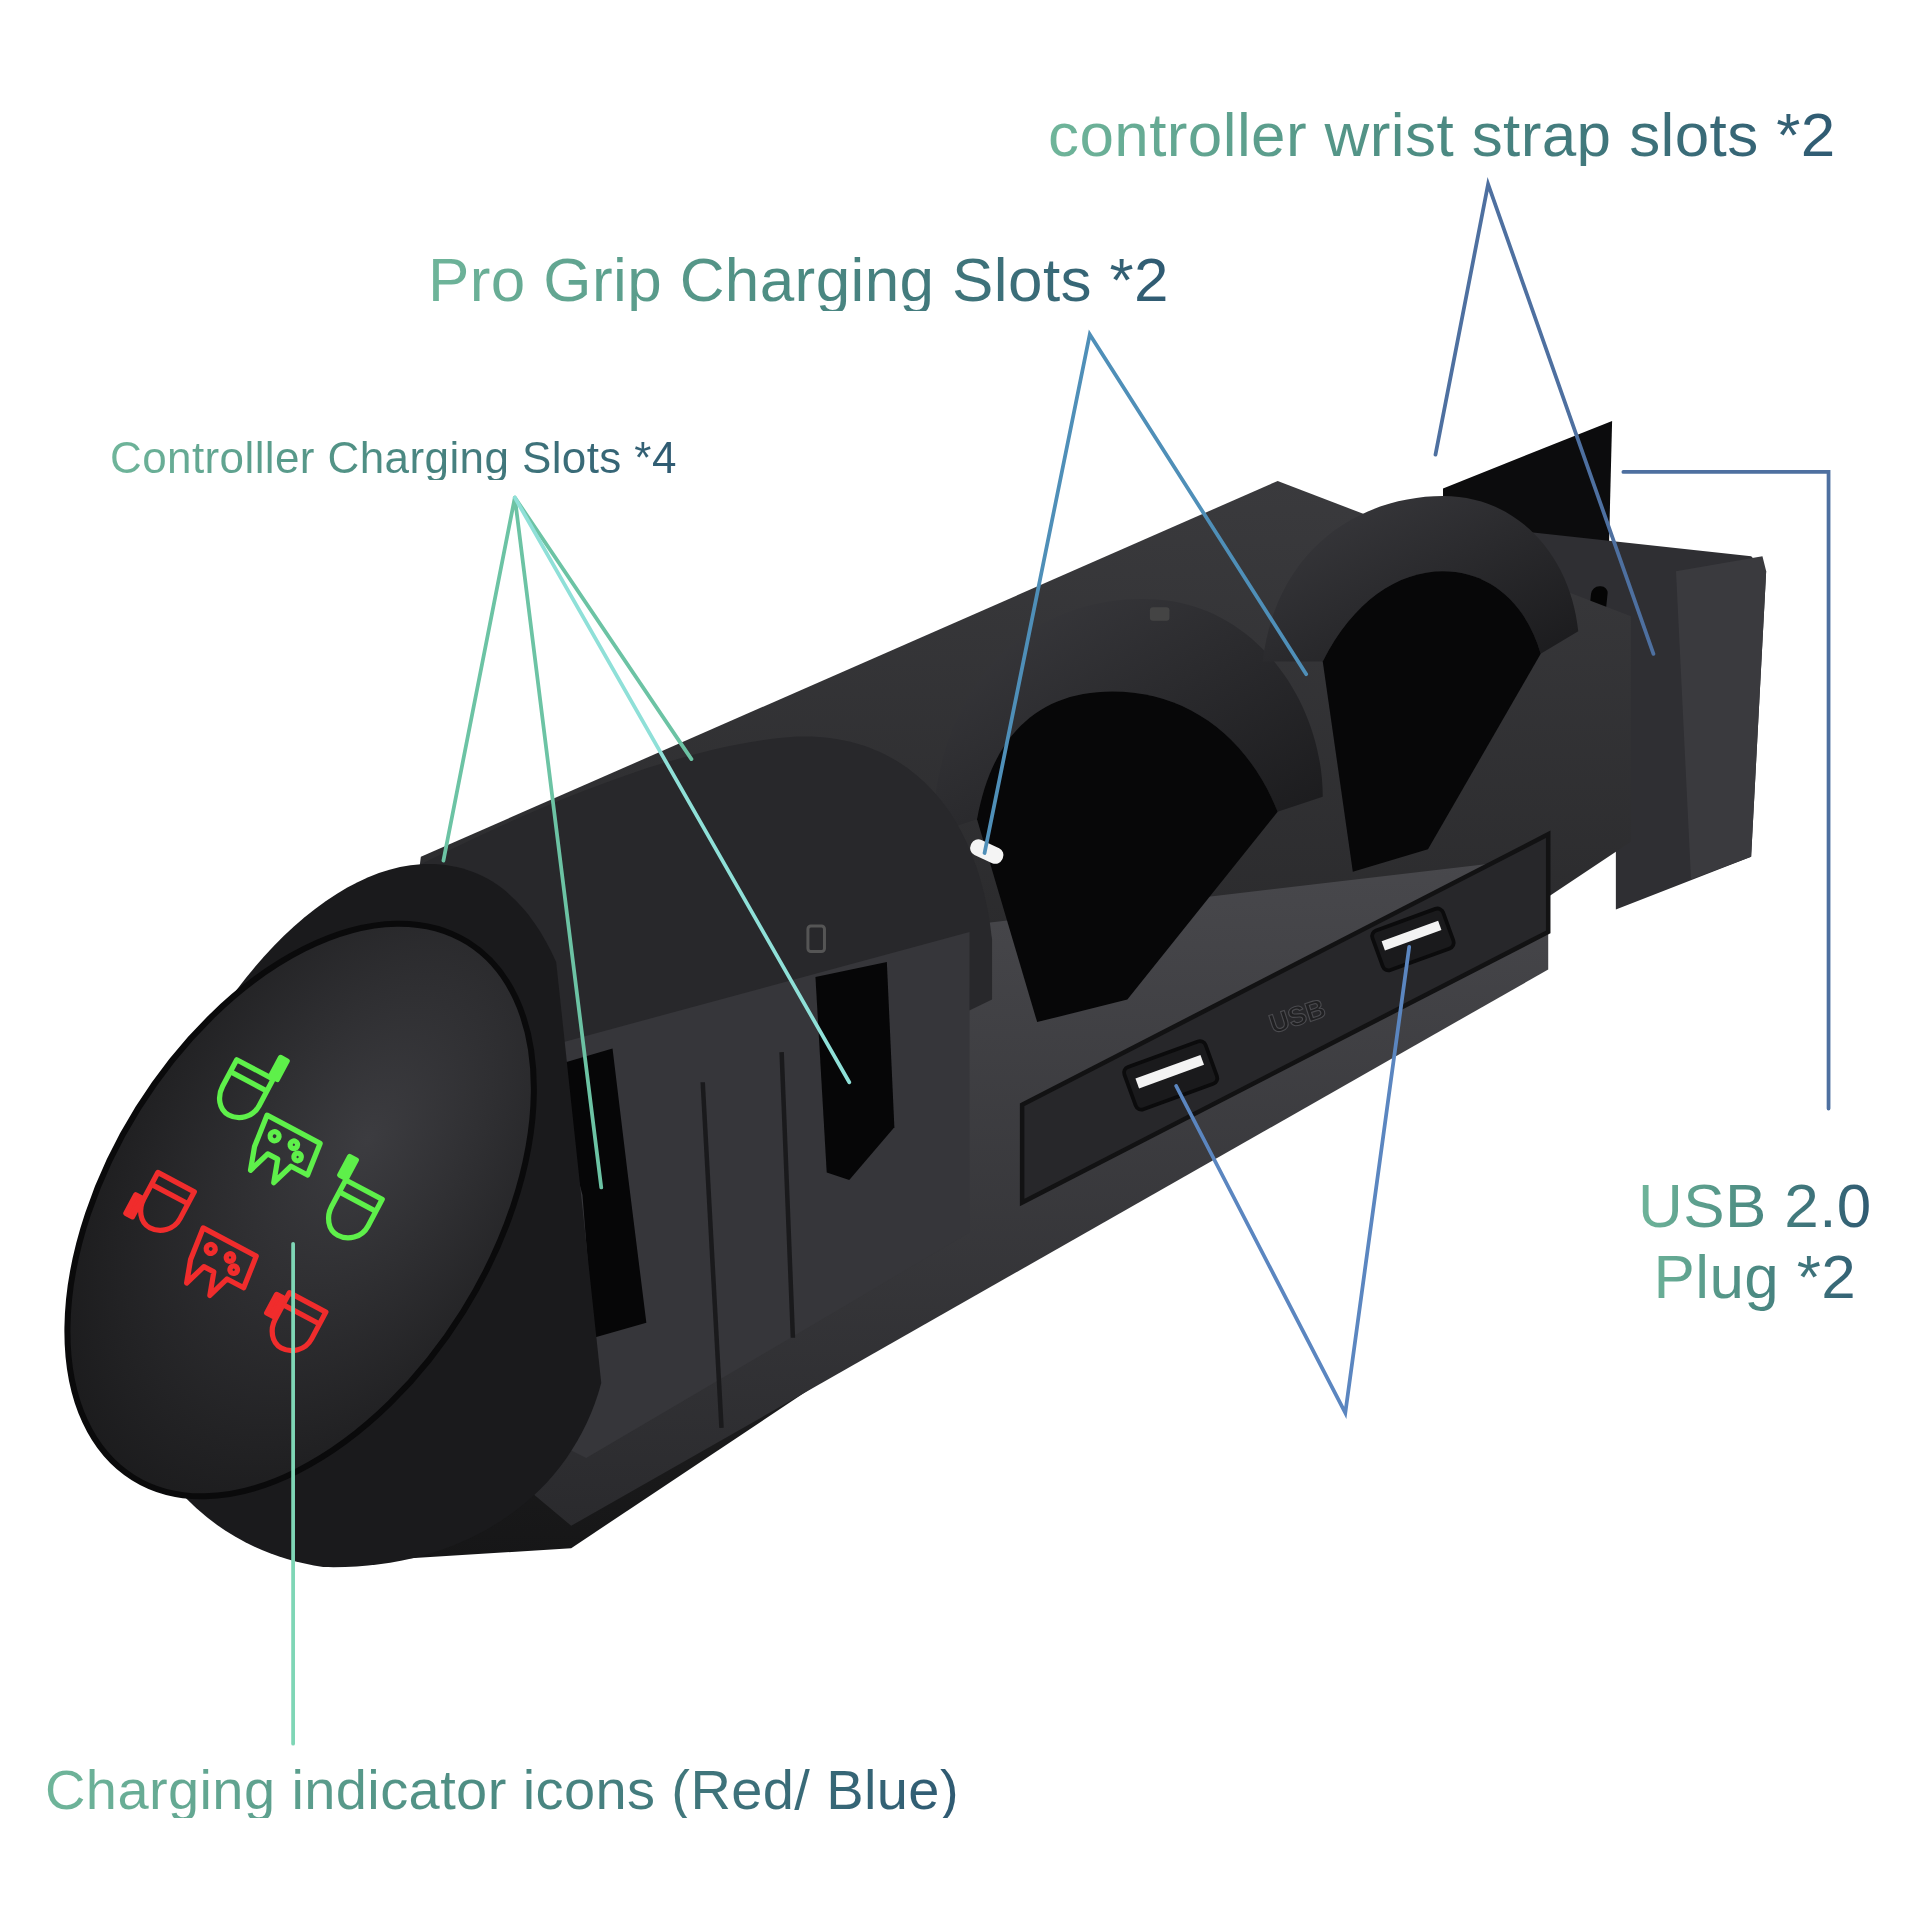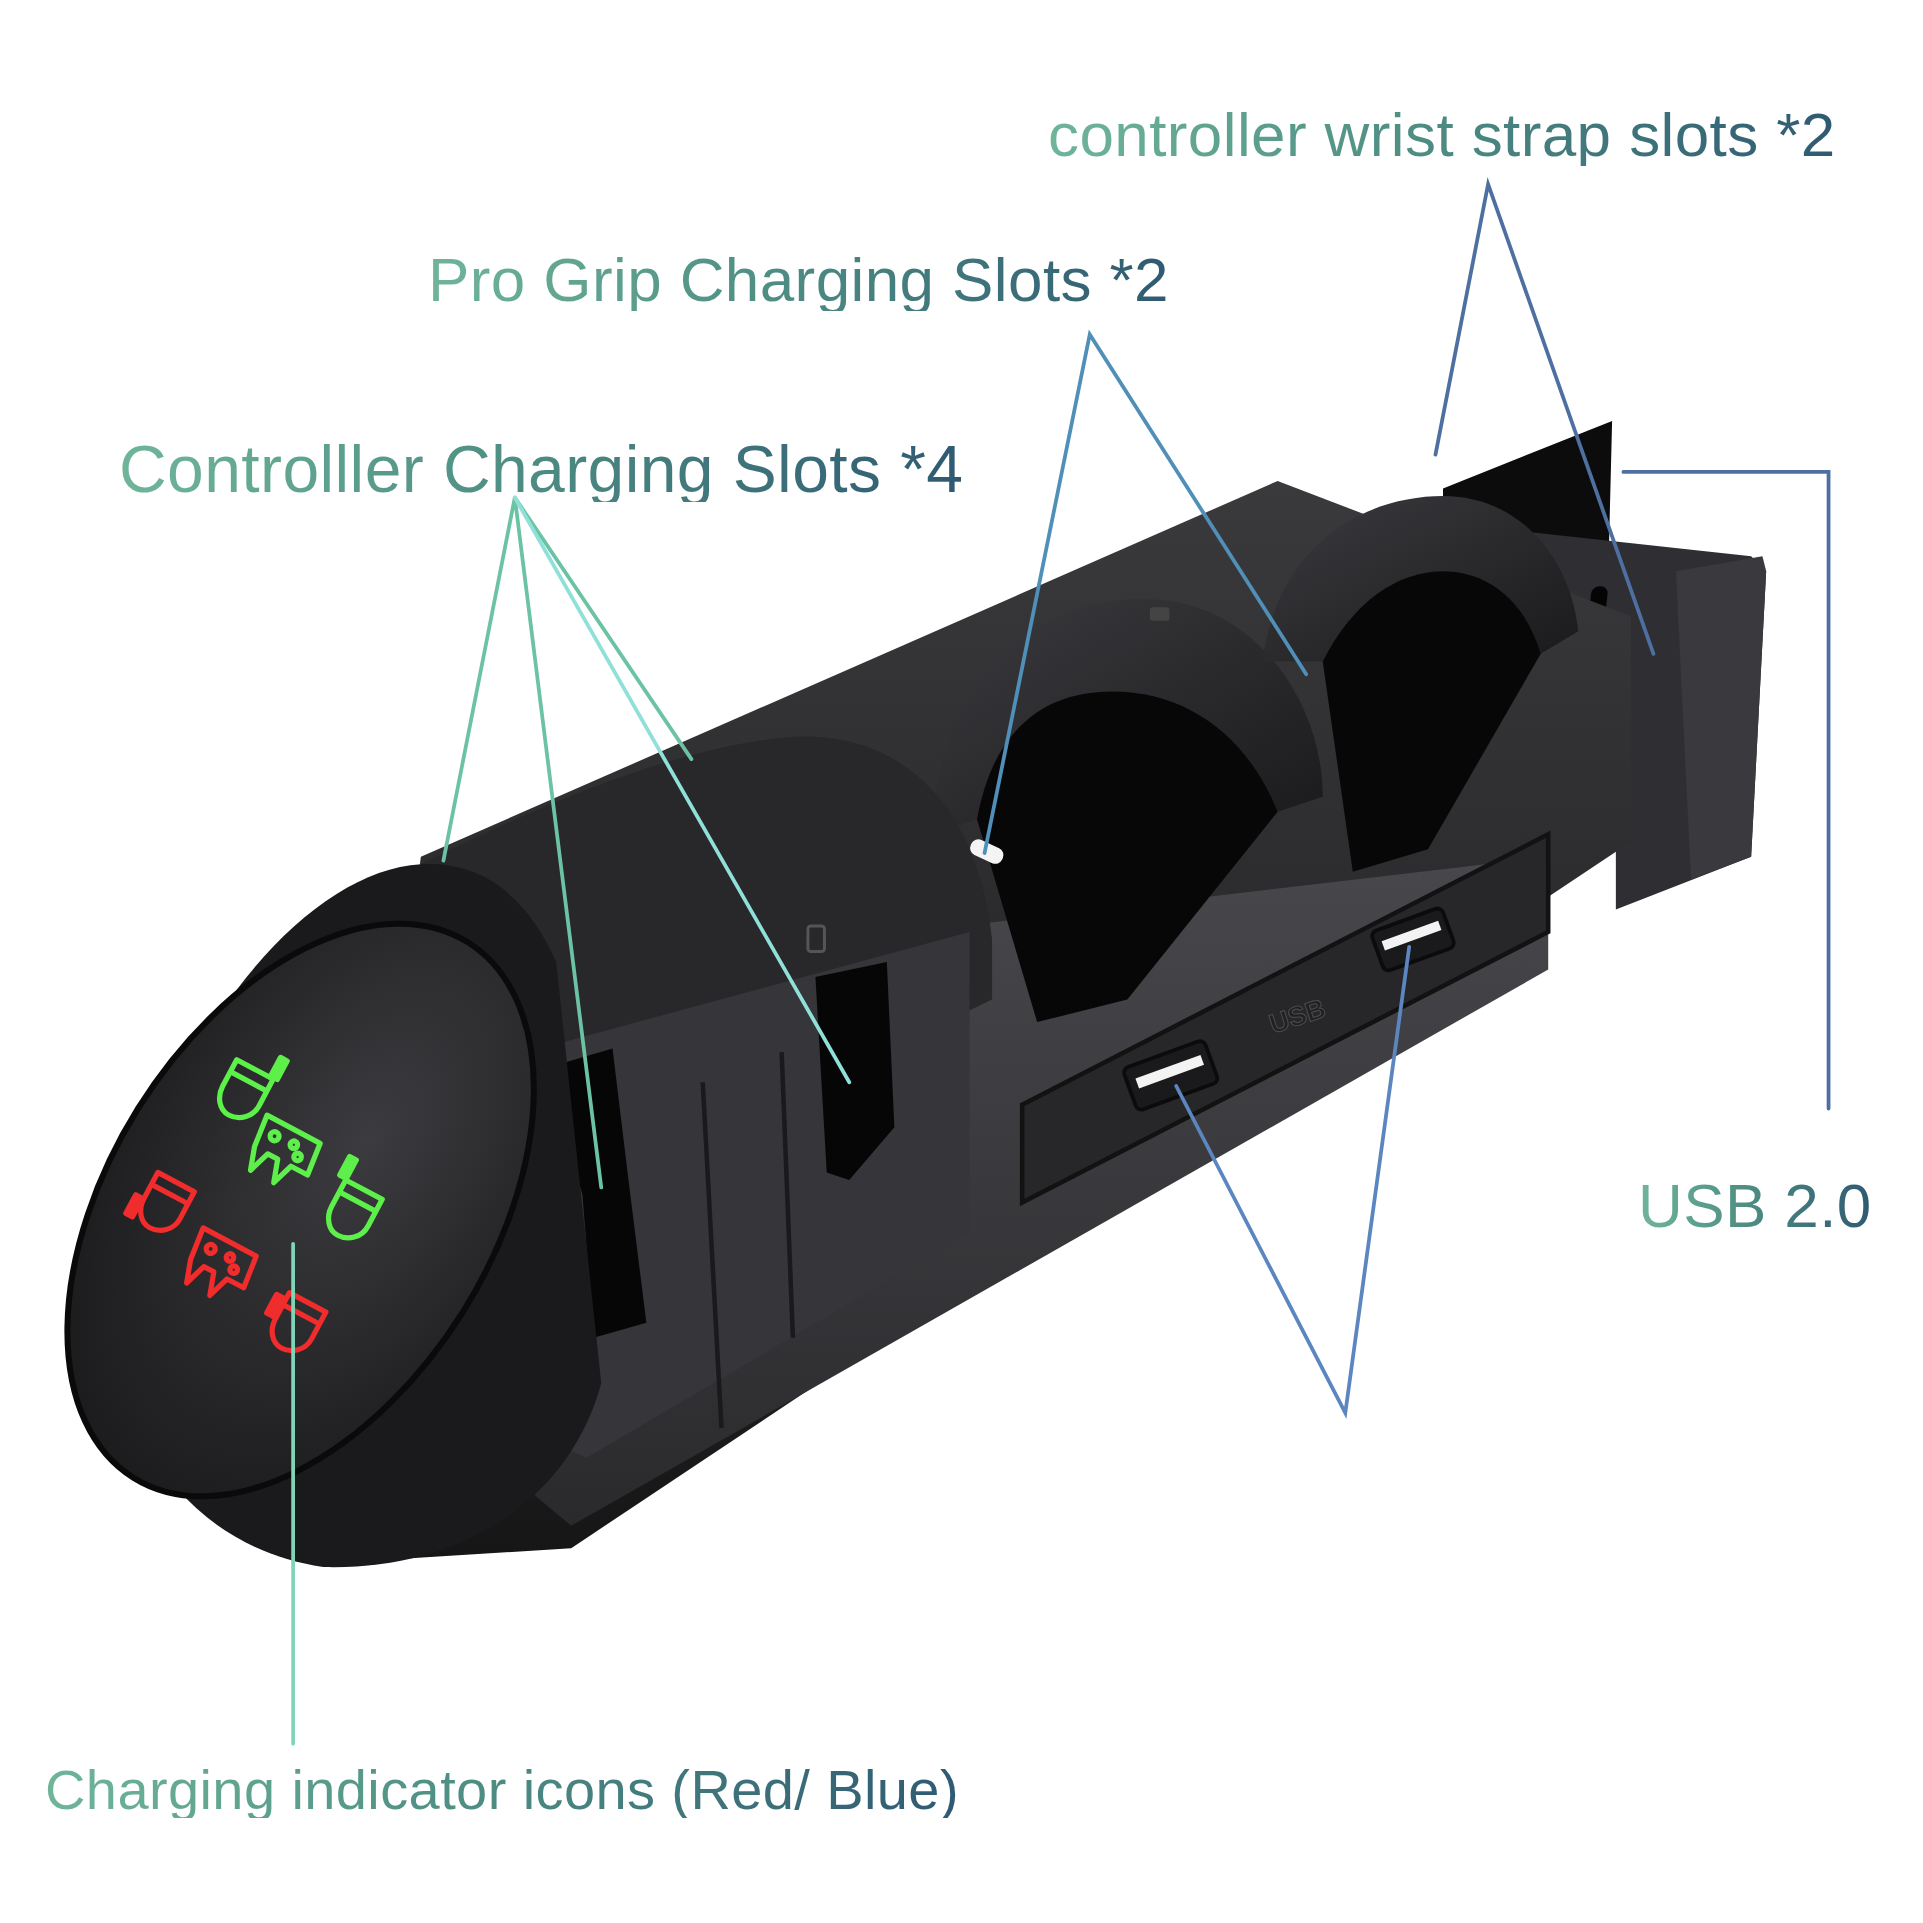--- a/index.html
+++ b/index.html
@@ -6,21 +6,21 @@
   body { width:1924px; height:1924px; position:relative; overflow:hidden; font-family:"Liberation Sans", sans-serif; }
   #stage { position:absolute; left:0; top:0; width:1924px; height:1924px; }
   .label {
     position:absolute; white-space:nowrap; font-family:"Liberation Sans", sans-serif;
     font-weight:400; letter-spacing:0.4px; line-height:1;
     background: linear-gradient(90deg, #6fb59a 0%, #4f8f84 45%, #2f5a72 100%);
     -webkit-background-clip:text; background-clip:text; color:transparent;
   }
   #lbl-wrist   { left:1048px; top:104px; font-size:62px; }
   #lbl-progrip { left:428px;  top:249px; font-size:62px; }
-  #lbl-ctrl    { left:119px;  top:436px; font-size:66px; }
+  #lbl-ctrl    { left:110px;  top:436px; font-size:44px; }
   #lbl-plug    { left:1638px; top:1170px; font-size:62px; text-align:center; line-height:1.15; }
   #lbl-usbports{ left:1082px; top:1439px; font-size:62px; }
   #lbl-indic   { left:45px;   top:1762px; font-size:56px; }
   svg text { font-family:"Liberation Sans", sans-serif; }
 </style>
 </head>
 <body>
 
 <div id="stage">
   <svg width="1924" height="1924" viewBox="0 0 2560 2560">
@@ -151,16 +151,17 @@
 
       <line x1="390" y1="1655" x2="390" y2="2320" stroke="#7fd6b6"></line>
     </g>
   </svg>
 
   <div id="lbl-wrist" class="label">controller wrist strap slots *2</div>
   <div id="lbl-progrip" class="label">Pro Grip Charging Slots *2</div>
   <div id="lbl-ctrl" class="label">Controlller Charging Slots *4</div>
   <div id="lbl-plug" class="label">
     <div>USB 2.0</div>
+    <div>Plug *2</div>
   </div>
   <div id="lbl-indic" class="label">Charging indicator icons (Red/ Blue)</div>
 </div>
 
 
 </body></html>

